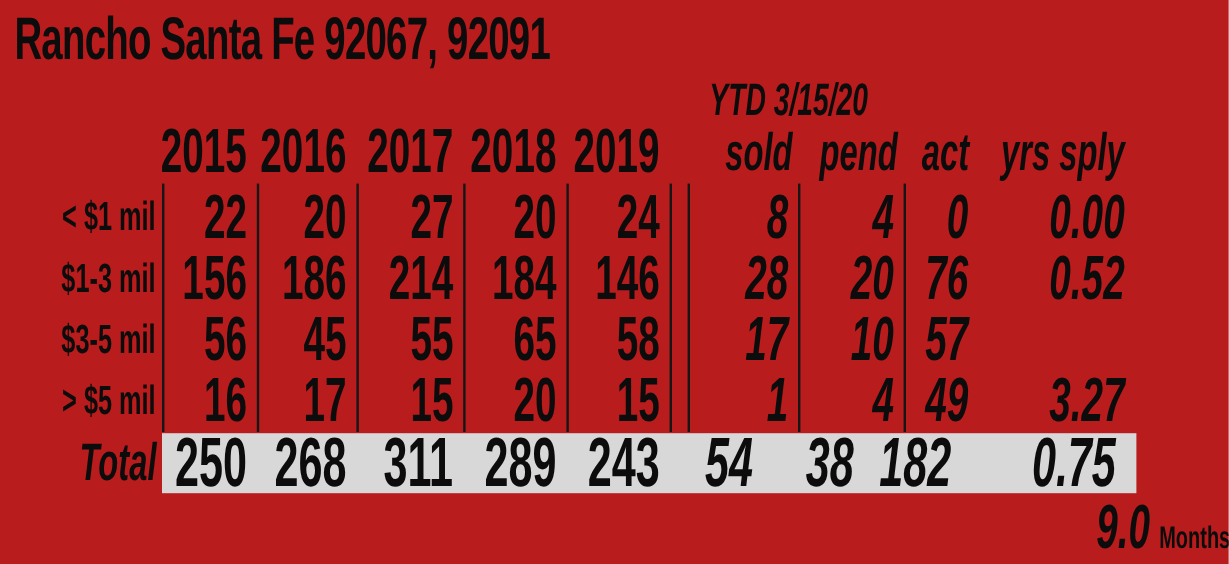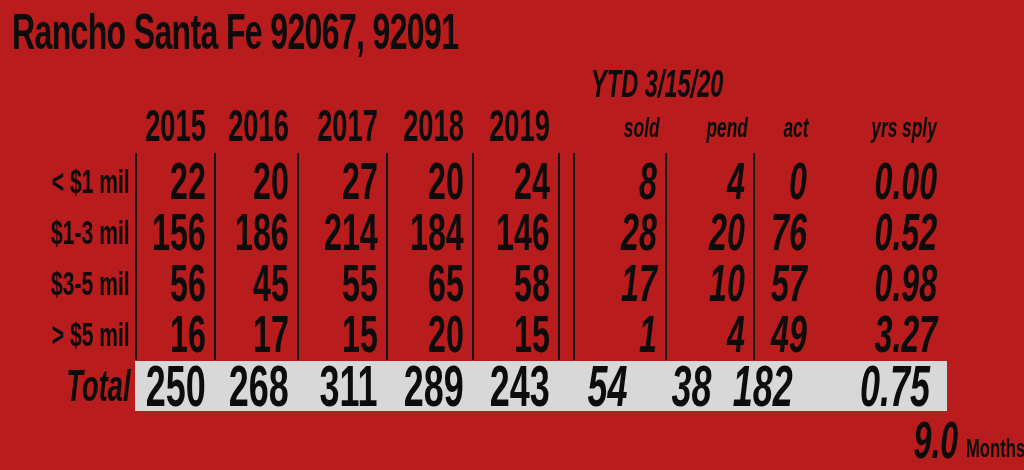--- a/index.html
+++ b/index.html
@@ -7,22 +7,22 @@
           font-family:"Liberation Sans",sans-serif;color:#0c0c0c;}
   .cell{position:absolute;font-weight:700;white-space:nowrap;text-align:right;}
   
   .cx{display:inline-block;transform:scaleX(0.62);transform-origin:100% 50%;white-space:nowrap;}
   .cxl{display:inline-block;transform:scaleX(0.64);transform-origin:0 50%;white-space:nowrap;}
   .it{font-style:italic;}
   
   .title{left:12px;top:8px;height:48px;line-height:48px;font-size:50px;letter-spacing:-1px;}
   
   .hytd{top:64px;height:40px;line-height:40px;font-size:38px;right:301px;}
-  .hy{top:104px;height:44px;line-height:44px;font-size:44px;}
-  .hs{top:106px;height:44px;line-height:44px;font-size:28px;}
+  .hy{top:104px;height:44px;line-height:44px;font-size:52px;}
+  .hs{top:106px;height:44px;line-height:44px;font-size:44px;}
   
   .cl{right:894px;} .c0{right:818px;} .c1{right:735px;} .c2{right:646px;padding-left:46px;} .c3{right:560px;} .c4{right:474px;}
   .c5{right:367px;} .c6{right:279px;} .c7{right:217px;} .c8{right:87px;}
   .h5{right:364px;} .h6{right:276px;} .h7{right:216px;} .h8{right:87px;}
   
   .r0{top:156px;} .r1{top:207px;} .r2{top:258px;} .r3{top:309px;}
   .drow{height:50px;line-height:50px;font-size:52px;}
   .lab{height:50px;line-height:50px;font-size:34px;}
   
   .vline{position:absolute;top:153px;height:207px;width:2px;background:#161616;}
@@ -88,21 +88,20 @@
 
   <div class="cell lab r2 cl"><span class="cx">$3-5 mil</span></div>
   <div class="cell drow r2 c0"><span class="cx">56</span></div>
   <div class="cell drow r2 c1"><span class="cx">45</span></div>
   <div class="cell drow r2 c2"><span class="cx">55</span></div>
   <div class="cell drow r2 c3"><span class="cx">65</span></div>
   <div class="cell drow r2 c4"><span class="cx">58</span></div>
   <div class="cell drow r2 c5 it"><span class="cx">17</span></div>
   <div class="cell drow r2 c6 it"><span class="cx">10</span></div>
   <div class="cell drow r2 c7 it"><span class="cx">57</span></div>
-  <div class="cell drow r2 c8 it"><span class="cx">0.98</span></div>
 
   <div class="cell lab r3 cl"><span class="cx">&gt; $5 mil</span></div>
   <div class="cell drow r3 c0"><span class="cx">16</span></div>
   <div class="cell drow r3 c1"><span class="cx">17</span></div>
   <div class="cell drow r3 c2"><span class="cx">15</span></div>
   <div class="cell drow r3 c3"><span class="cx">20</span></div>
   <div class="cell drow r3 c4"><span class="cx">15</span></div>
   <div class="cell drow r3 c5 it"><span class="cx">1</span></div>
   <div class="cell drow r3 c6 it"><span class="cx">4</span></div>
   <div class="cell drow r3 c7 it"><span class="cx">49</span></div>

